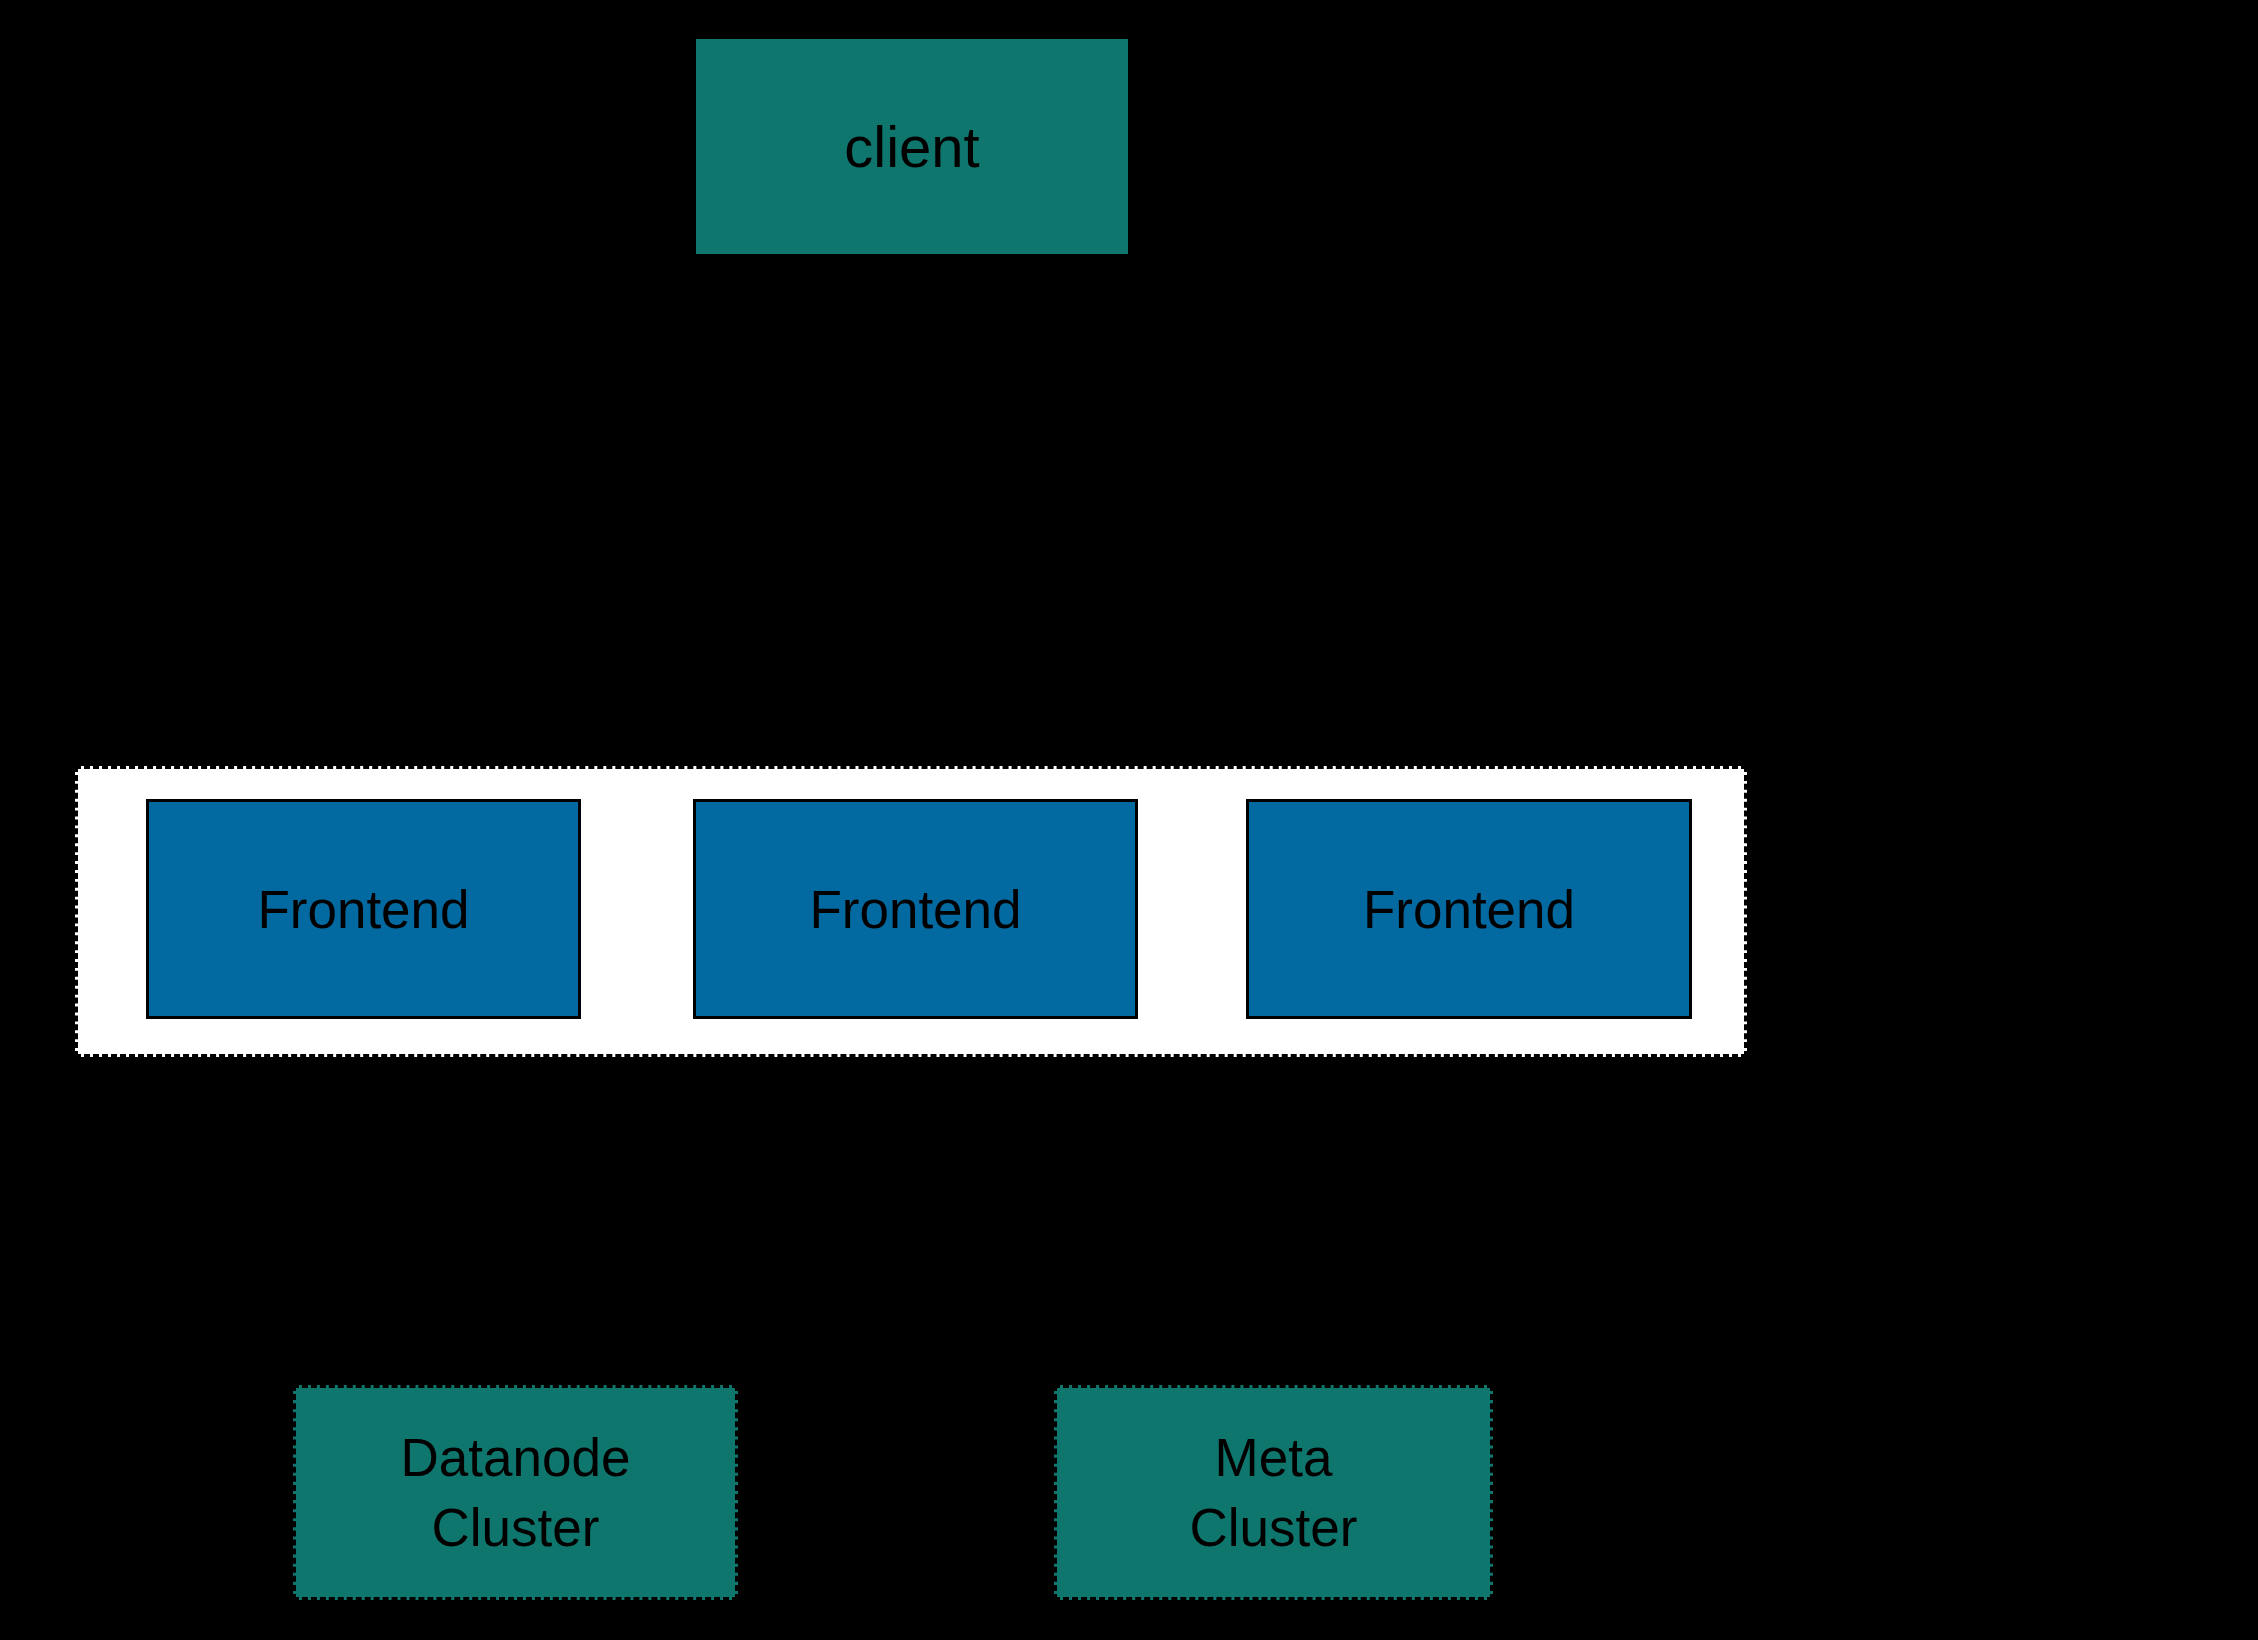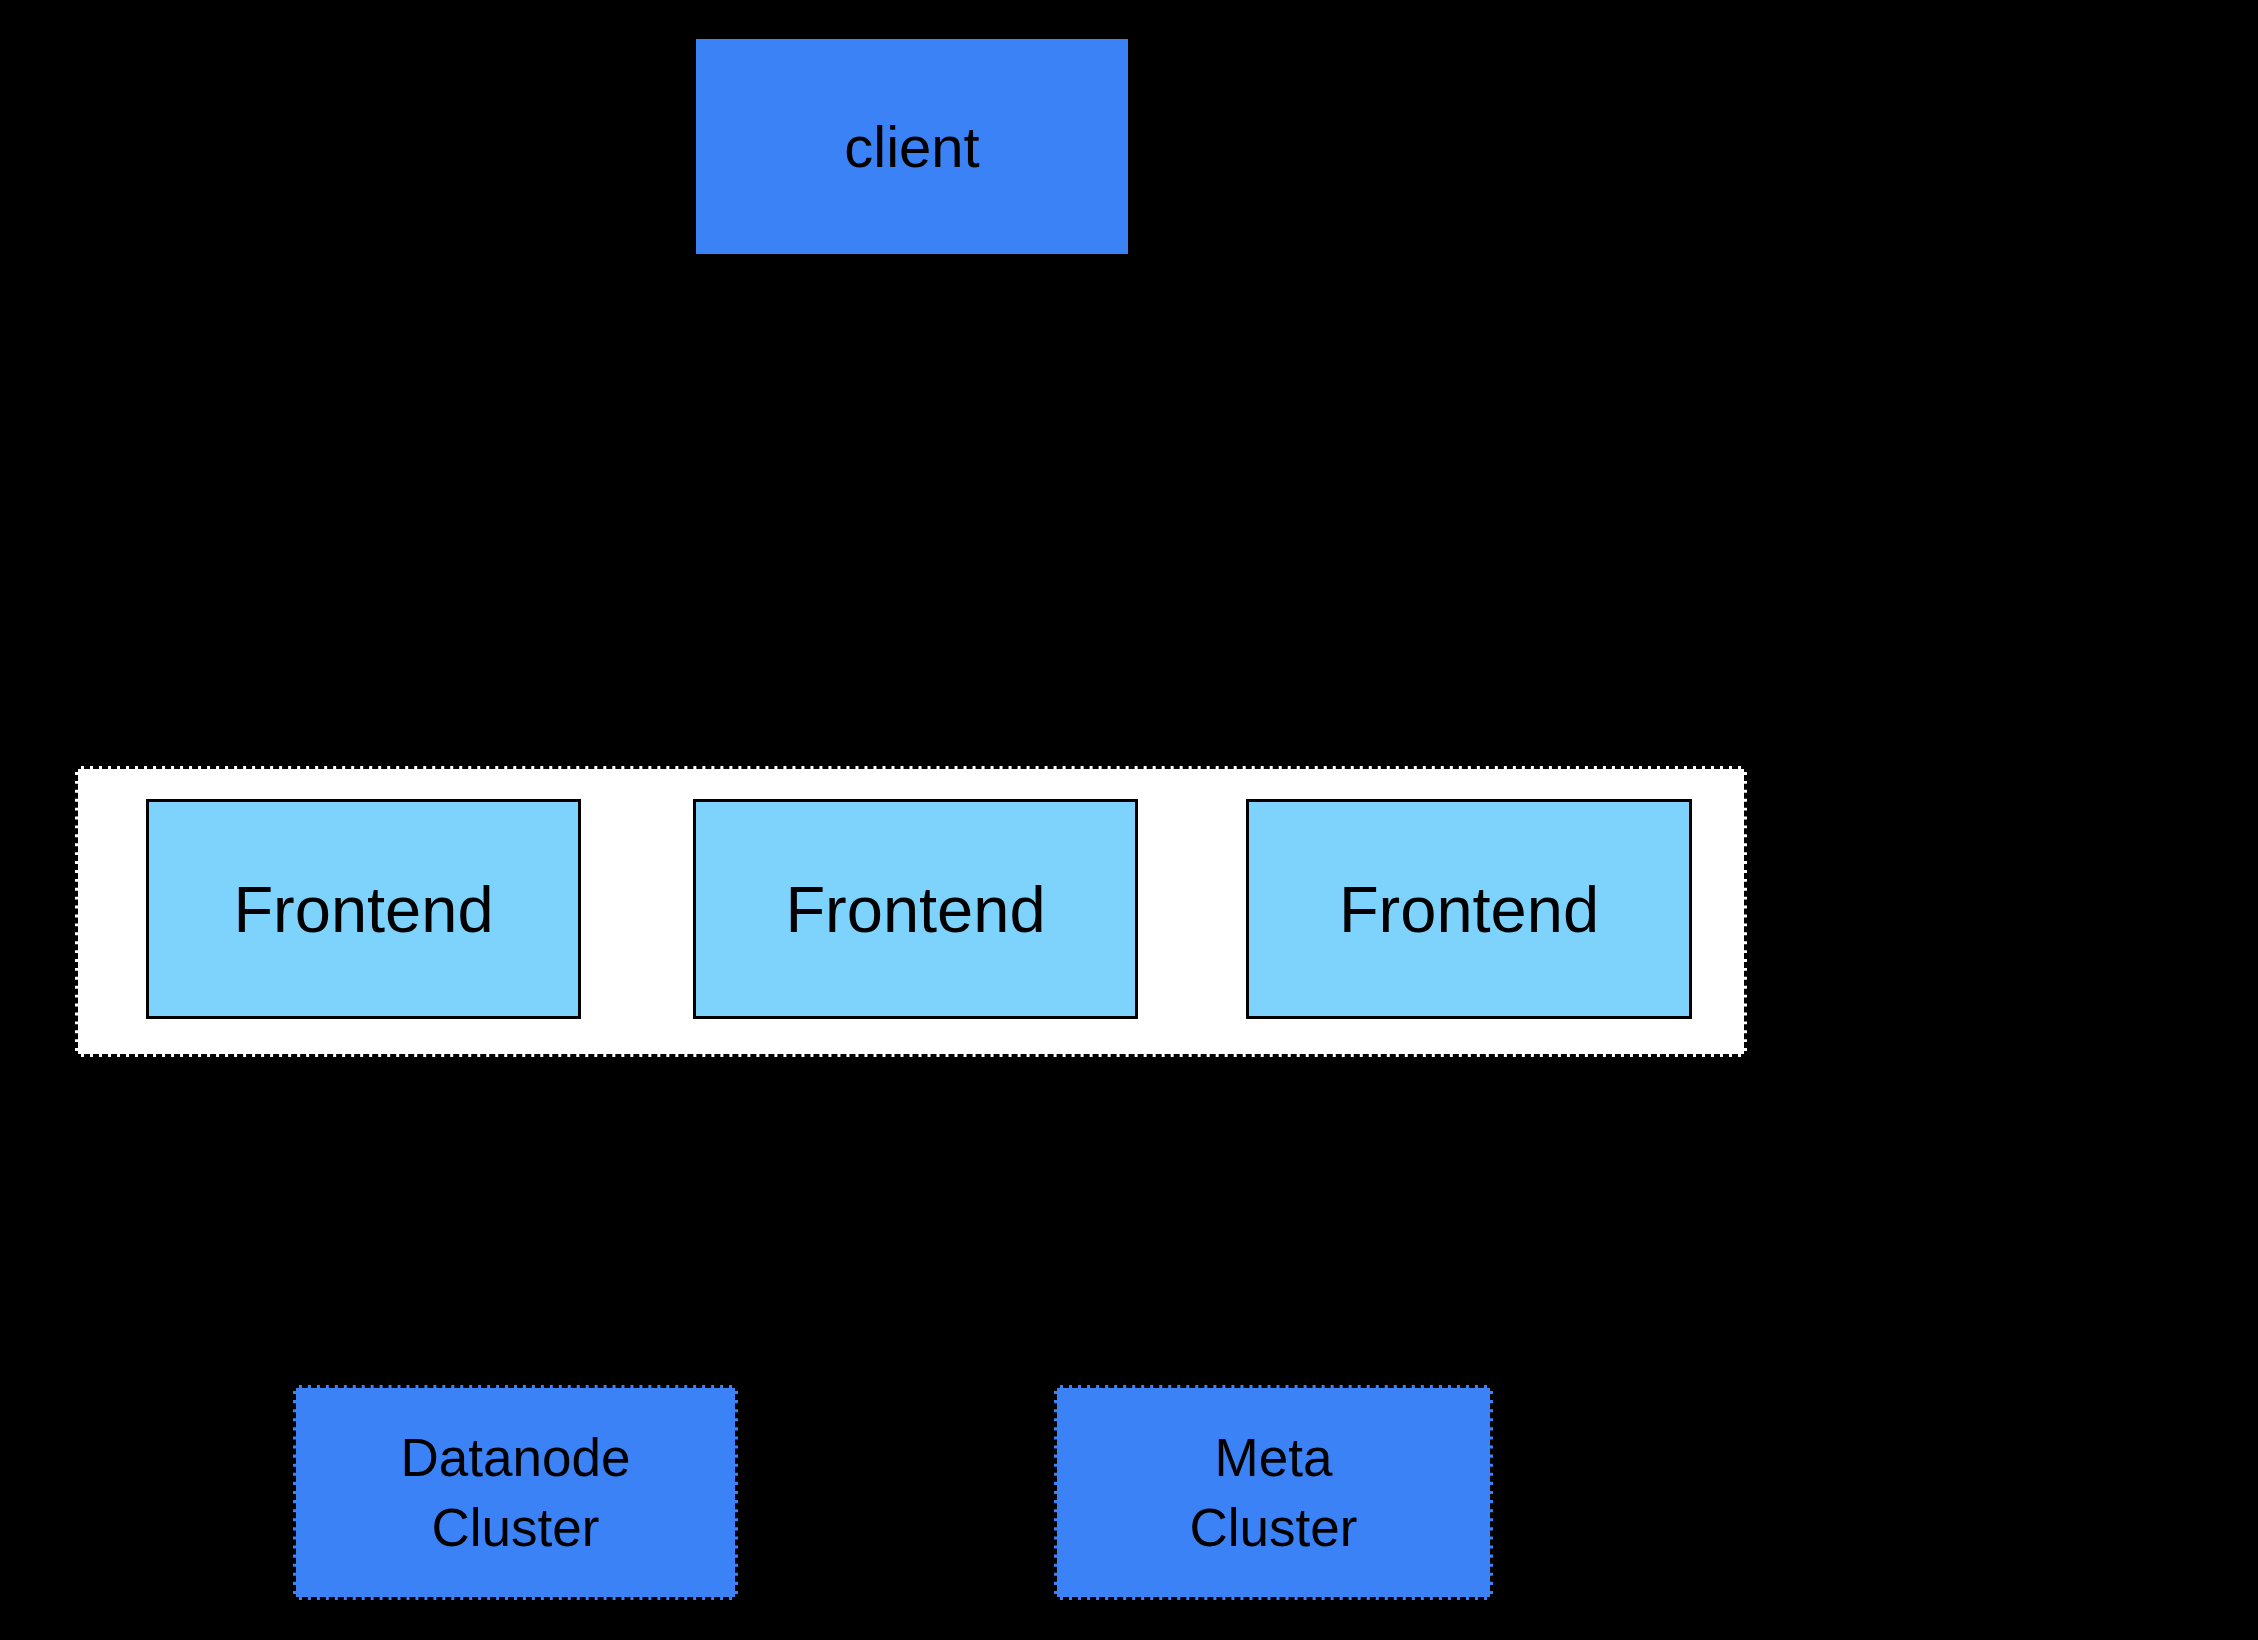--- a/index.html
+++ b/index.html
@@ -11,21 +11,21 @@
     position: relative;
     width: 2258px;
     height: 1640px;
     background: #000000;
     overflow: hidden;
     font-family: "Liberation Sans", "DejaVu Sans", sans-serif;
     color: #000000;
   }
   .node {
     position: absolute;
-    background: #3b82f6;
+    background: #0f766e;
     display: flex;
     align-items: center;
     justify-content: center;
     text-align: center;
     box-sizing: border-box;
     color: #000000;
   }
   
   #client-node {
     left: 696px; top: 39px;
@@ -43,27 +43,27 @@
     left: 75px; top: 766px;
     width: 1672px; height: 291px;
     border: 3.6px dashed #000000;
     background: #ffffff;
     display: block;
   }
   .frontend-node {
     position: absolute;
     top: 30px;
     width: 441px; height: 220px;
-    background: #7dd3fc;
+    background: #0369a1;
     border: 3.6px solid #000000;
     box-sizing: border-box;
     display: flex;
     align-items: center;
     justify-content: center;
-    font-size: 65px;
+    font-size: 53px;
   }
   #frontend-node-1 { left: 68px;  width: 435px; }
   #frontend-node-2 { left: 615px; width: 445px; }
   #frontend-node-3 { left: 1168px; width: 446px; }
   
   .cluster-node {
     border: 3.6px dashed #000000;
     flex-direction: column;
     font-size: 53px;
     line-height: 1.32;

